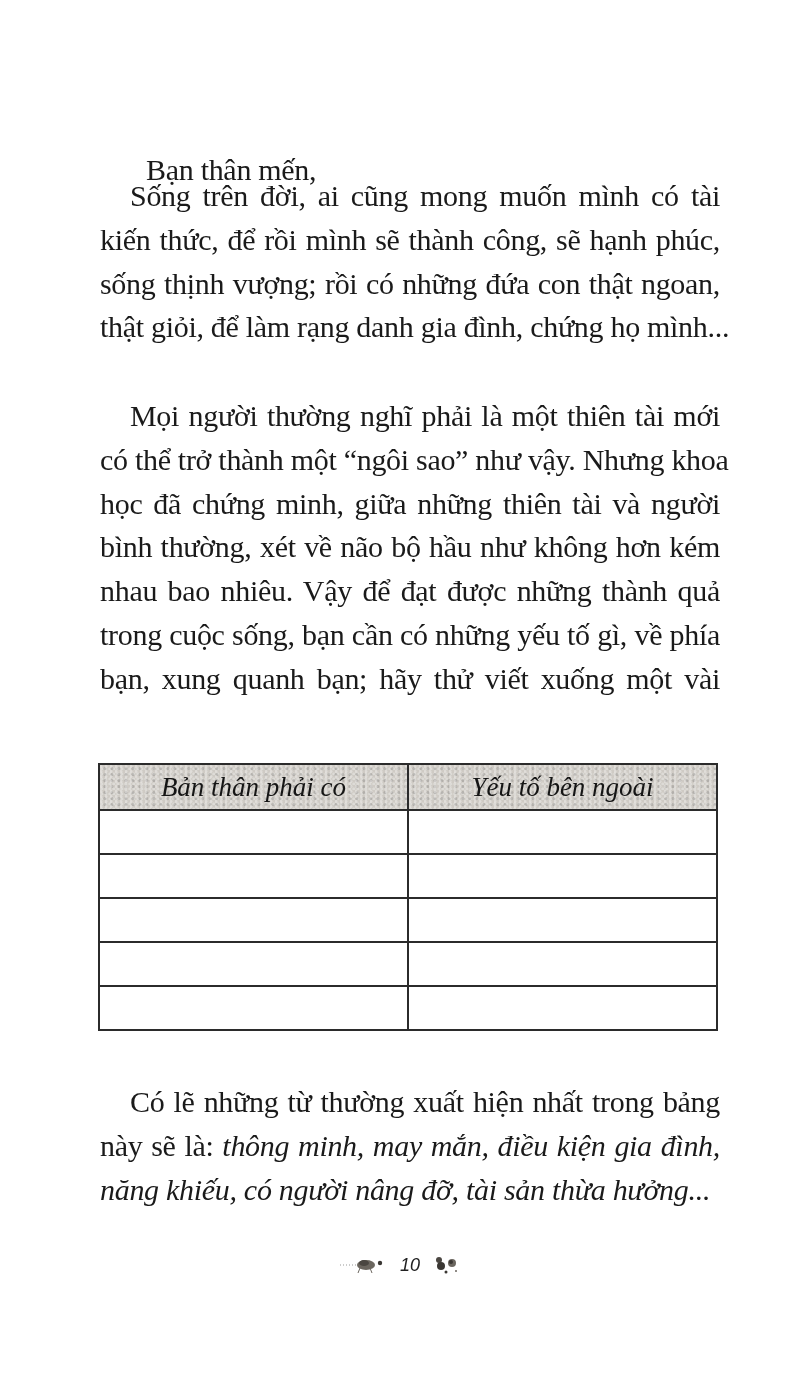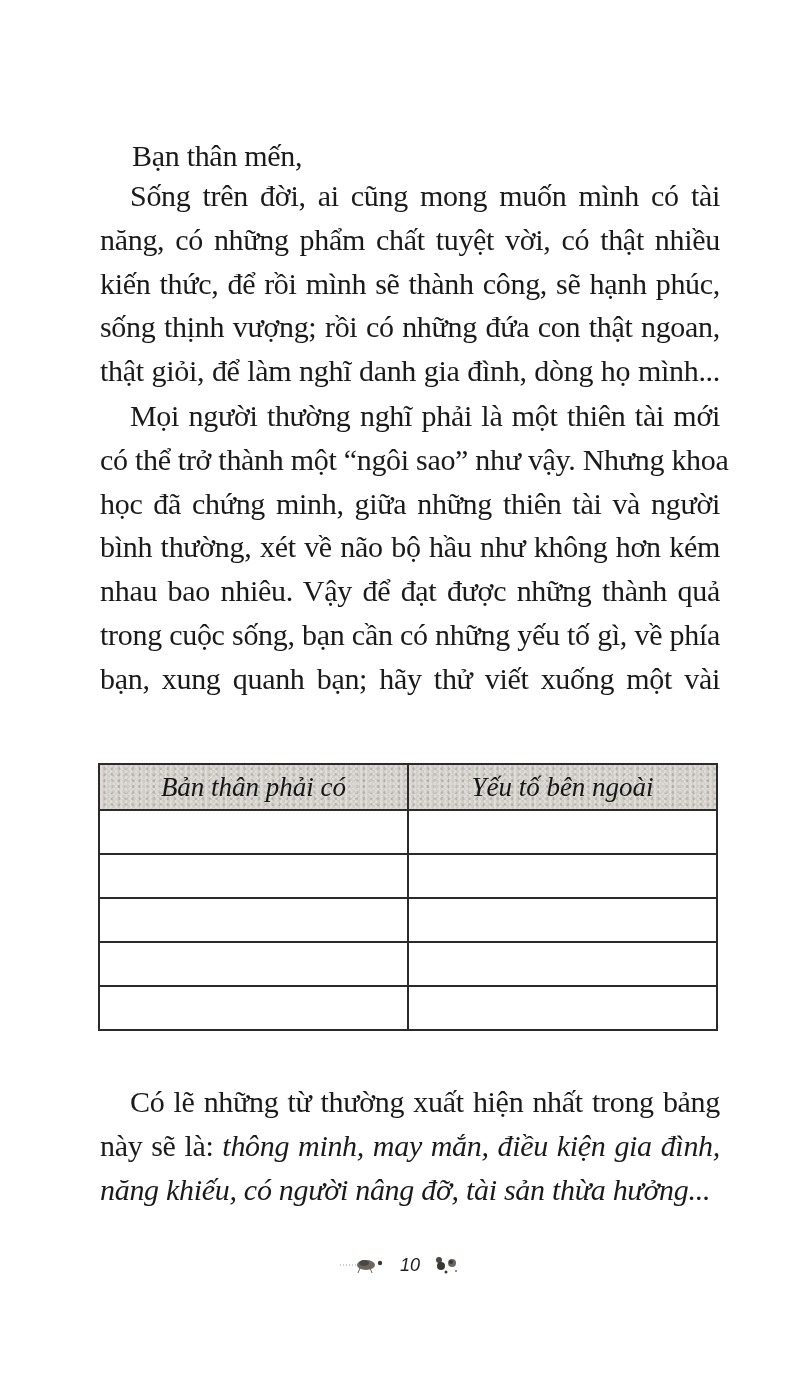--- a/index.html
+++ b/index.html
@@ -22,21 +22,21 @@
     }
     .text-block {
       position: absolute;
       left: 130px;
       width: 590px;
       font-size: 30px;
       line-height: 43.8px;
       letter-spacing: -0.3px;
     }
     .p {
-      margin: 2px;
+      margin: 16px;
       text-align: justify;
       text-align-last: left;
     }
     .line { display: block; white-space: nowrap; }
     .line.just {
       text-align: justify;
       text-align-last: justify;
     }
     #greeting { top: 132px; }
     #para1 { top: 174px; left: 100px; width: 620px; }
@@ -113,24 +113,23 @@
 <body>
 
 <div class="page">
 
   <div class="text-block" id="greeting">
     <p class="p">Bạn thân mến,</p>
   </div>
 
   <div class="text-block" id="para1">
     <span class="line just first">Sống trên đời, ai cũng mong muốn mình có tài</span>
-    <span class="line just">năng, có những phẩm chất tuyệt vời, có thật nhiều</span>
     <span class="line just">kiến thức, để rồi mình sẽ thành công, sẽ hạnh phúc,</span>
     <span class="line just">sống thịnh vượng; rồi có những đứa con thật ngoan,</span>
-    <span class="line just">thật giỏi, để làm nghĩ danh gia đình, dòng họ mình...</span>
+    <span class="line just">thật giỏi, để làm rạng danh gia đình, chứng họ mình...</span>
   </div>
 
   <div class="text-block" id="para2">
     <span class="line just first">Mọi người thường nghĩ phải là một thiên tài mới</span>
     <span class="line just">có thể trở thành một “ngôi sao” như vậy. Nhưng khoa</span>
     <span class="line just">học đã chứng minh, giữa những thiên tài và người</span>
     <span class="line just">bình thường, xét về não bộ hầu như không hơn kém</span>
     <span class="line just">nhau bao nhiêu. Vậy để đạt được những thành quả</span>
     <span class="line just">trong cuộc sống, bạn cần có những yếu tố gì, về phía</span>
     <span class="line just">bạn, xung quanh bạn; hãy thử viết xuống một vài</span>

